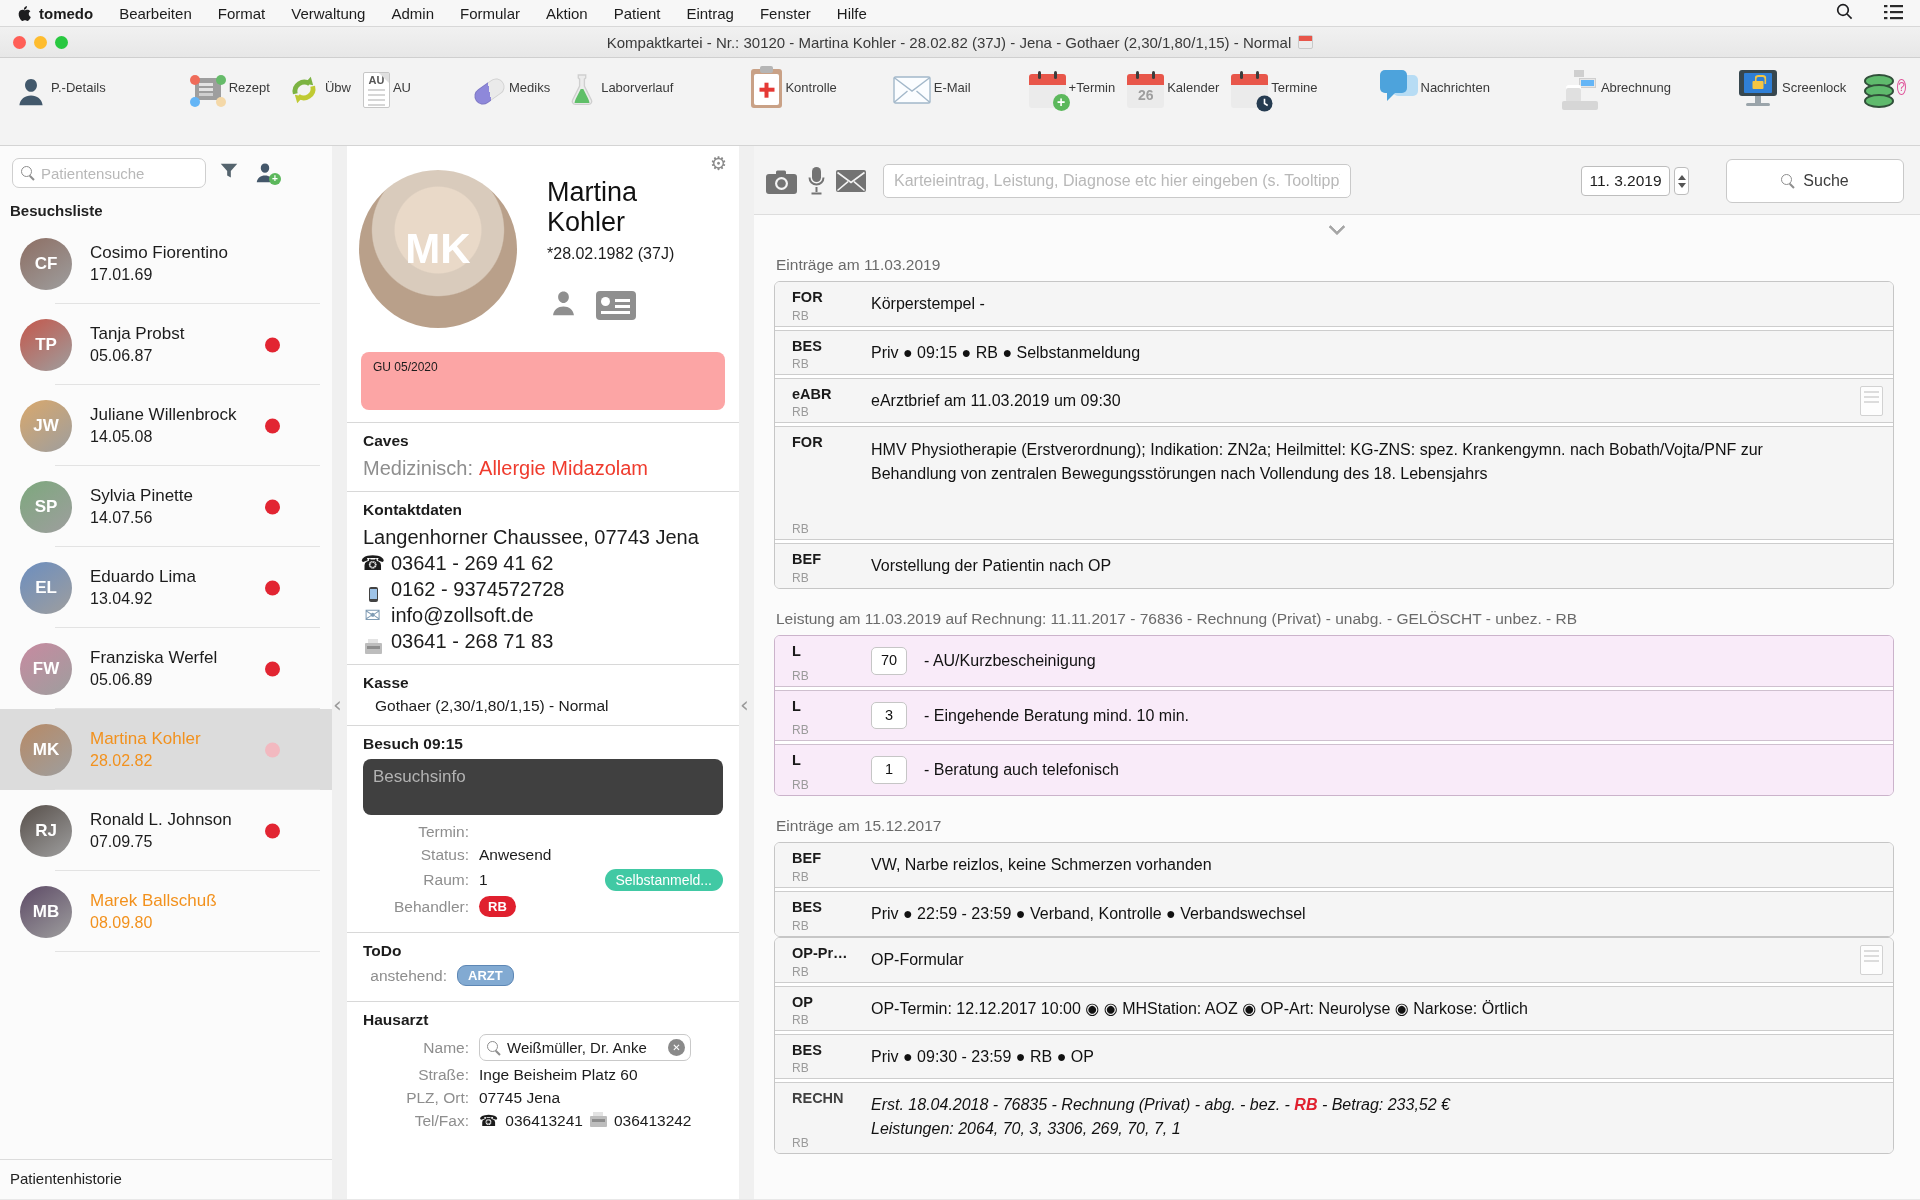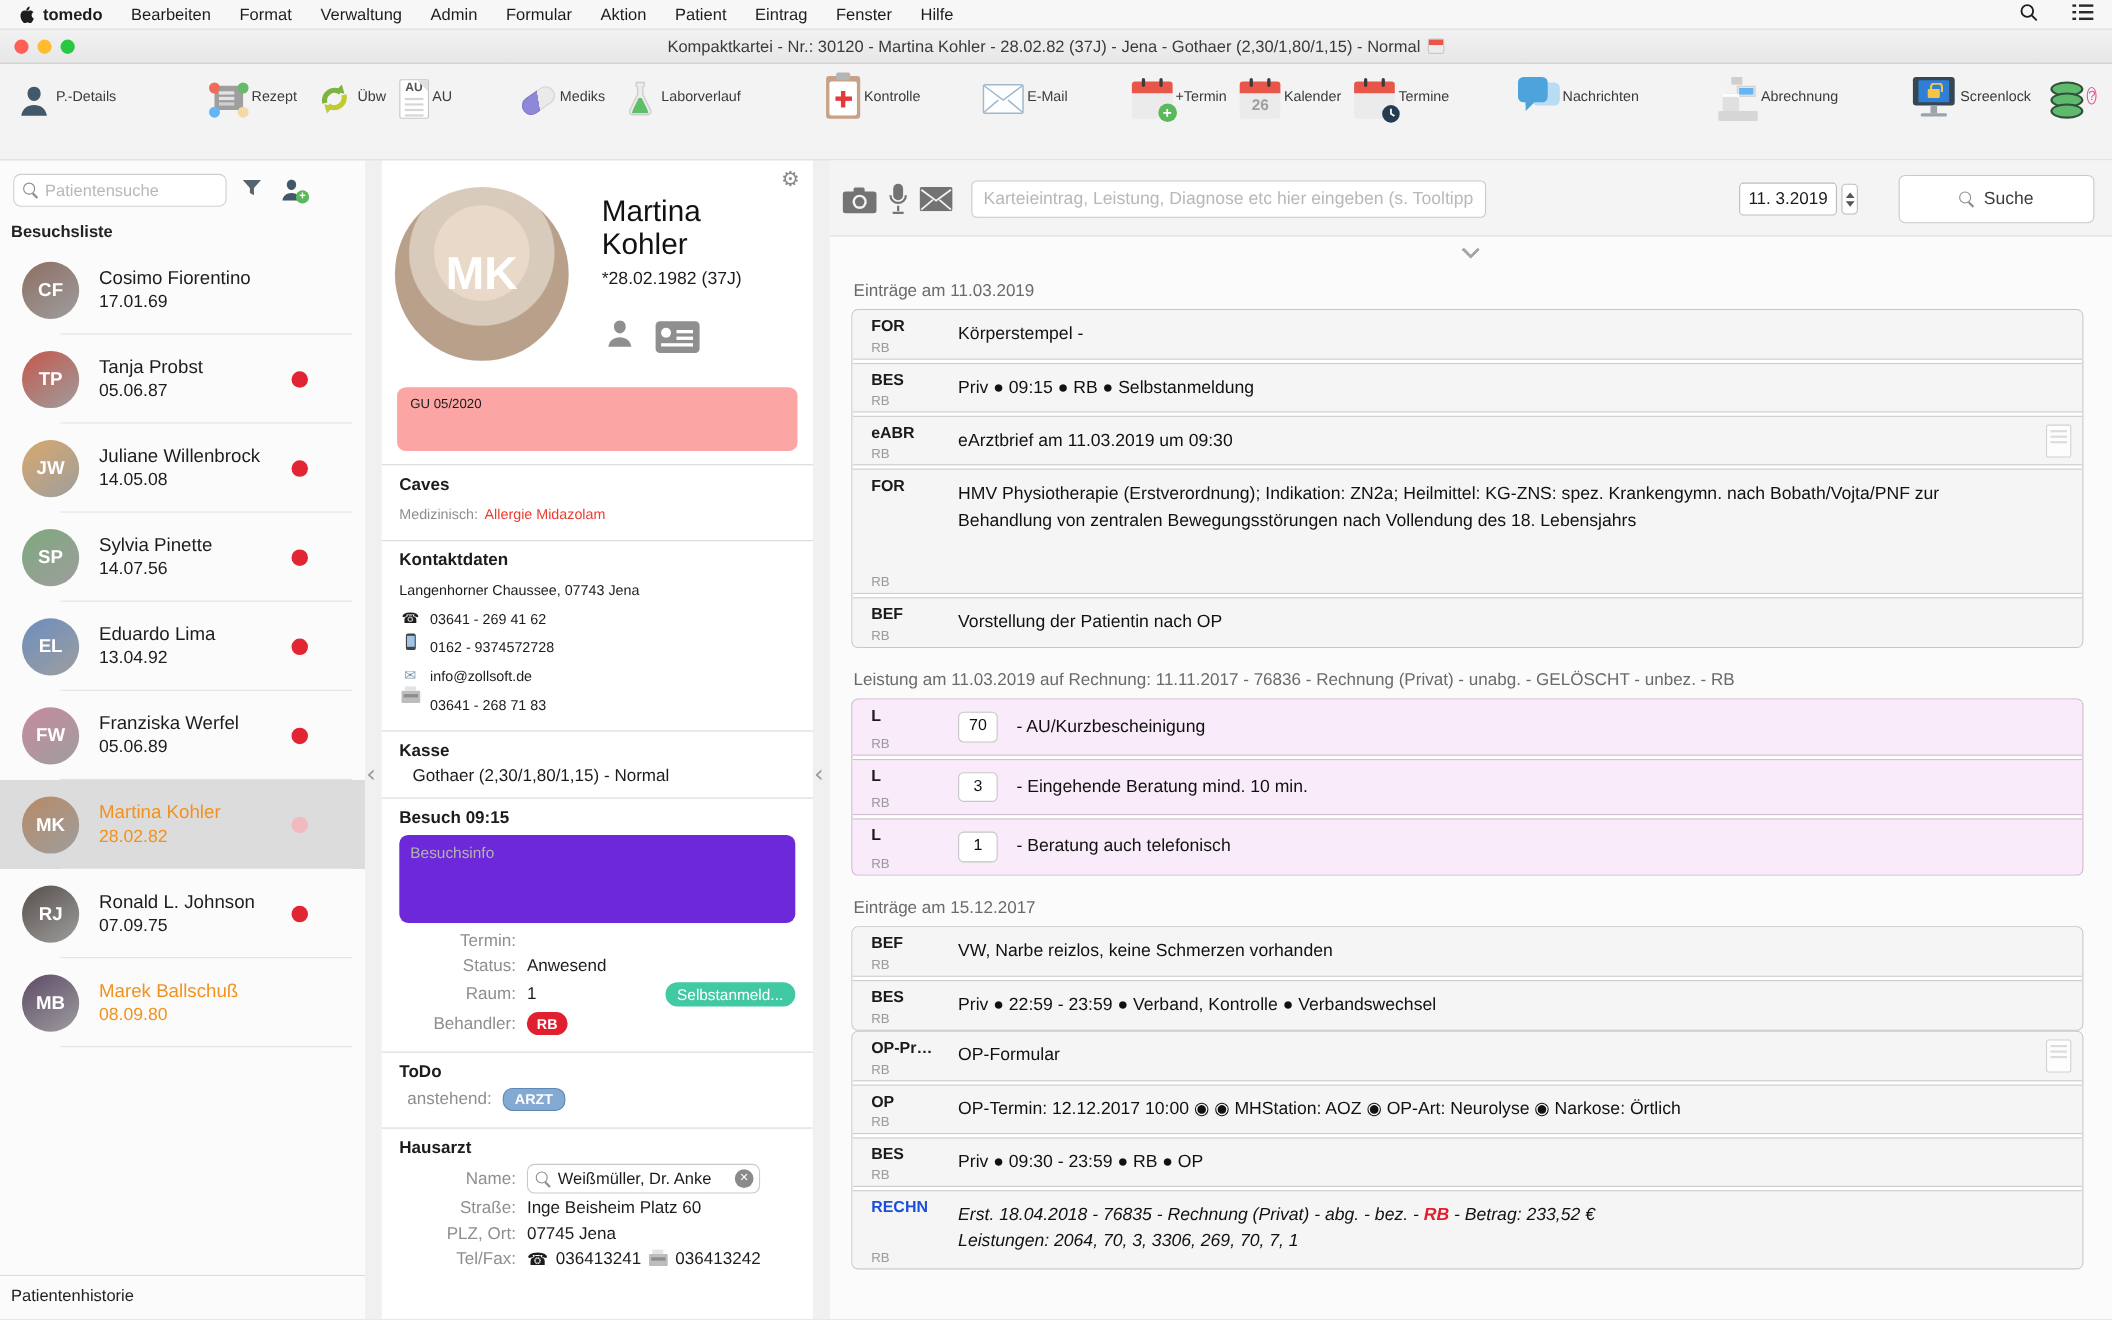--- a/index.html
+++ b/index.html
@@ -130,30 +130,30 @@
 .ic-idcard i{position:absolute;background:#fff}
 .ic-idcard .ph{left:5px;top:6px;width:9px;height:9px;border-radius:50%}
 .ic-idcard .ln1{left:19px;top:8px;width:15px;height:3px}
 .ic-idcard .ln2{left:19px;top:14px;width:15px;height:3px}
 .ic-idcard .ln3{left:5px;top:20px;width:29px;height:3px}
 .gu-box { margin:10px 14px 12px; height:58px; background:#fca5a5; border-radius:8px; padding:8px 12px; font-size:12px; }
 .p-sec { border-top:1px solid #d8d8d8; padding:9px 16px 10px; }
 .p-sec-title { font-weight:700; font-size:15.5px; margin-bottom:5px; }
 .sub-lbl { color:#8e8e8e; }
 .alert-red { color:#ef3b2d; }
-.k-row { font-size:13px; line-height:26px; display:flex; align-items:flex-start; gap:8px;}
+.k-row { font-size:20px; line-height:26px; display:flex; align-items:flex-end; gap:8px;}
 .k-ic { width:20px; display:inline-flex; justify-content:center; flex:none;}
 .ic-mob{width:9px;height:15px;background:#424242;border-radius:2px;position:relative}
 .ic-mob::after{content:"";position:absolute;top:2px;left:1px;right:1px;bottom:3px;background:#9fc4e8}
 .ic-fax{width:17px;height:11px;background:#bdbdbd;border-radius:1px;position:relative}
 .ic-fax::before{content:"";position:absolute;top:-4px;left:3px;width:10px;height:4px;background:#e3e3e3}
 .ic-fax::after{content:"";position:absolute;top:3px;left:2px;right:2px;height:3px;background:#8d8d8d}
 .kasse-val { padding-left:12px; font-size:15.5px; margin-top:3px;}
-.binfo { margin:6px 0 8px; height:80px; background:#6d28d9; border-radius:8px; padding:8px 10px;
-  font-size:14px; color:#b3b3b3; }
+.binfo { margin:6px 0 8px; height:56px; background:#404040; border-radius:8px; padding:8px 10px;
+  font-size:17px; color:#b3b3b3; }
 .b-row { display:flex; align-items:center; margin:5px 0; font-size:15.5px; }
 .b-lbl { width:106px; text-align:right; color:#8e8e8e; margin-right:10px; flex:none; }
 .badge-teal { margin-left:auto; background:#41c9a4; color:#fff; font-size:14px; padding:3px 11px; border-radius:12px; }
 .pill-rb { background:#e0202e; color:#fff; font-weight:700; font-size:13px; padding:3px 9px; border-radius:11px; }
 .badge-arzt { background:#82aad2; border:1px solid #5d87b5; color:#fff; font-weight:700; font-size:13px; padding:2px 10px; border-radius:9px; }
 .ha-input { width:212px; height:27px; border:1px solid #c9c9c9; border-radius:7px; background:#fff;
   display:flex; align-items:center; padding:0 5px 0 7px; gap:6px; font-size:15px; }
 .ha-input .val { flex:1; white-space:nowrap; overflow:hidden; }
 .clear-btn{width:17px;height:17px;border-radius:50%;background:#8a8a8a;color:#fff;font-size:10px;line-height:17px;text-align:center;flex:none}
 .telfax { display:inline-flex; align-items:center; gap:7px; }
@@ -797,21 +797,21 @@
             <div class="rec-code-col">
               <div class="rec-code">BES</div>
               <span class="rec-sub">RB</span>
             </div>
             <div class="rec-text">
               <span>Priv ● 09:30 - 23:59 ● RB ● OP</span>
             </div>
           </div>
           <div class="rec-row">
             <div class="rec-code-col">
-              <div class="rec-code" style="color: #1d4ed8;">RECHN</div>
+              <div class="rec-code" style="color: #404040;">RECHN</div>
               <span class="rec-sub">RB</span>
             </div>
             <div class="rec-text block">
               <div><span>Erst. 18.04.2018 - 76835 - Rechnung (Privat) - abg. - bez. - </span><span class="rb-red">RB</span><span> - Betrag: 233,52 €</span></div>
               <div>Leistungen: 2064, 70, 3, 3306, 269, 70, 7, 1</div>
             </div>
           </div>
         </div>
       </div>
   </section>

